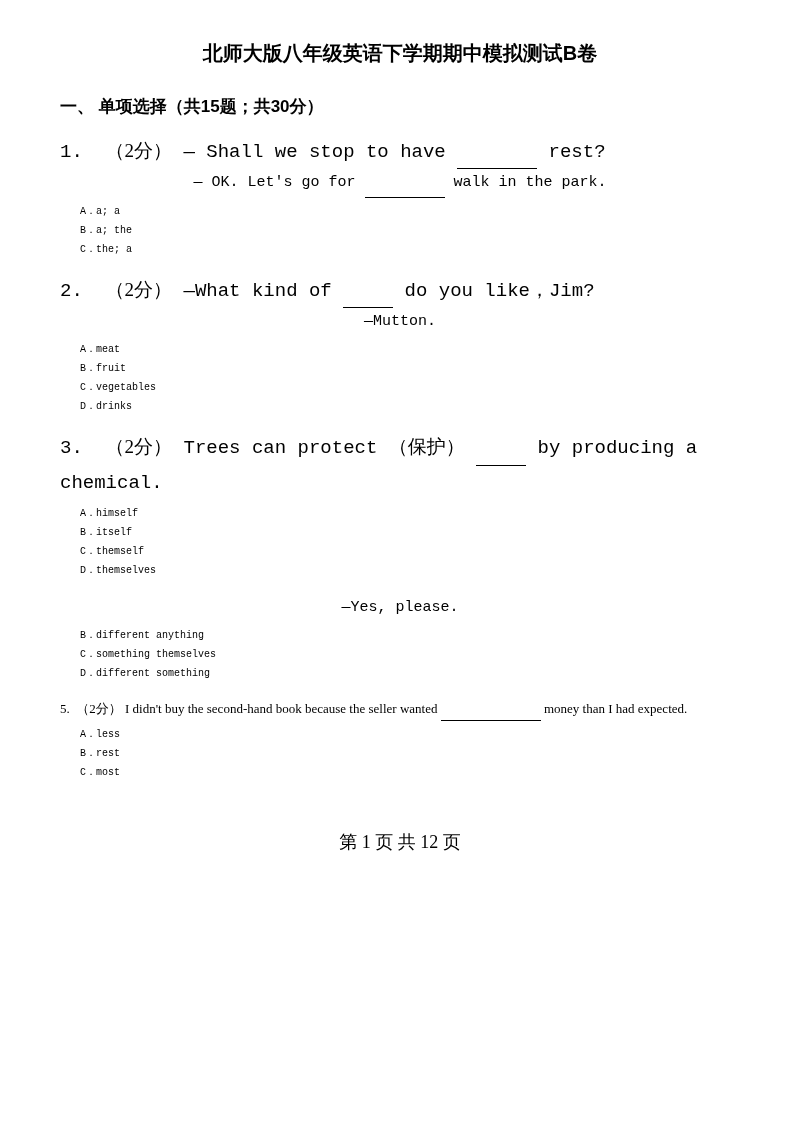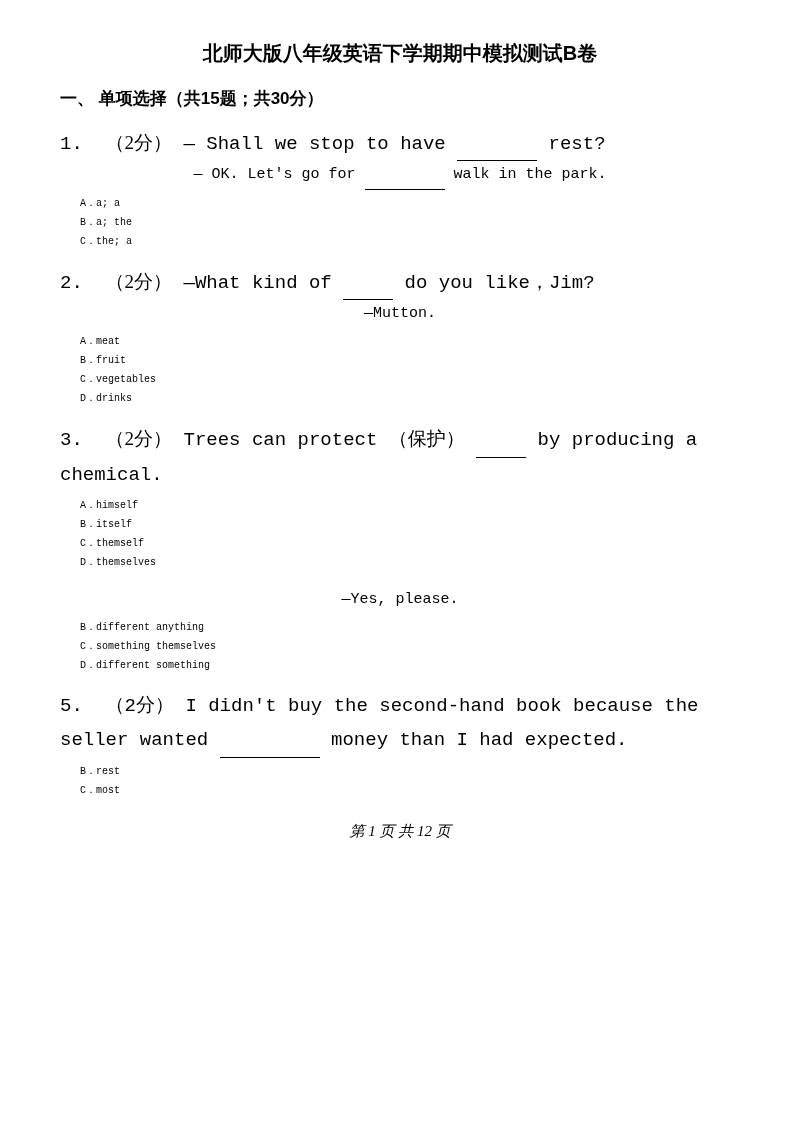--- a/index.html
+++ b/index.html
@@ -13,21 +13,21 @@
       font-size: 16px;
       color: #000;
       width: 800px;
       min-height: 1132px;
       padding: 40px 60px;
     }
     .title {
       text-align: center;
       font-size: 20px;
       font-weight: bold;
-      margin-bottom: 20px;
+      margin-bottom: 28px;
       font-family: "SimHei", "黑体", sans-serif;
     }
     .section-header {
       font-size: 17px;
       font-weight: bold;
       margin-bottom: 16px;
       font-family: "SimHei", "黑体", sans-serif;
     }
     .question {
       margin-bottom: 14px;
@@ -63,35 +63,34 @@
       vertical-align: bottom;
     }
     .blank-long {
       display: inline-block;
       width: 100px;
       border-bottom: 1px solid #000;
       vertical-align: bottom;
     }
     .page-footer {
       text-align: center;
-      font-size: 15px;
-      margin-top: 22px;
+      font-size: 18px;
+      margin-top: 48px;
       font-family: "SimSun", "宋体", serif;
-      font-style: italic;
     }
     .dialog-line {
       font-family: "Courier New", "Consolas", monospace;
       font-size: 15px;
       line-height: 1.9;
       margin-bottom: 2px;
       text-align: center;
     }
     .q5-text {
-      font-family: Liberation Mono, monospace;
-      font-size: 19px;
+      font-family: Liberation Serif, serif;
+      font-size: 13px;
       line-height: 1.8;
     }
   </style>
 </head>
 <body>
 
 <div class="title">北师大版八年级英语下学期期中模拟测试B卷</div>
 
 <div class="section-header">一、 单项选择（共15题；共30分）</div>
 
@@ -145,18 +144,19 @@
     <div class="option">C．something themselves</div>
     <div class="option">D．different something</div>
   </div>
 </div>
 
 <div class="question">
   <div class="q5-text">
     <span>5.&nbsp;&nbsp;</span><span class="chinese">（2分）</span><span> I didn't buy the second-hand book because the seller wanted <span class="blank-long"></span> money than I had expected.</span>
   </div>
   <div class="options">
+    <div class="option">A．less</div>
     <div class="option">B．rest</div>
     <div class="option">C．most</div>
   </div>
 </div>
 
 <div class="page-footer">第 1 页 共 12 页</div>
 
 </body></html>

